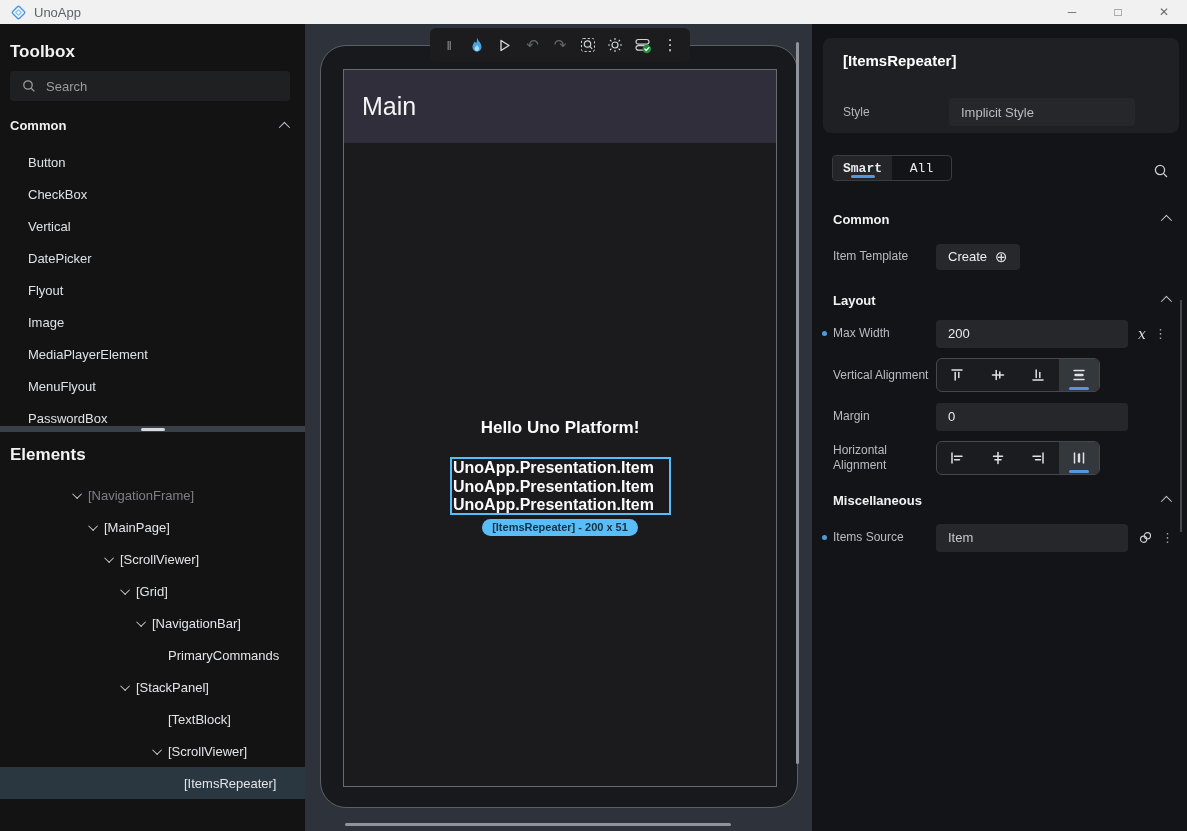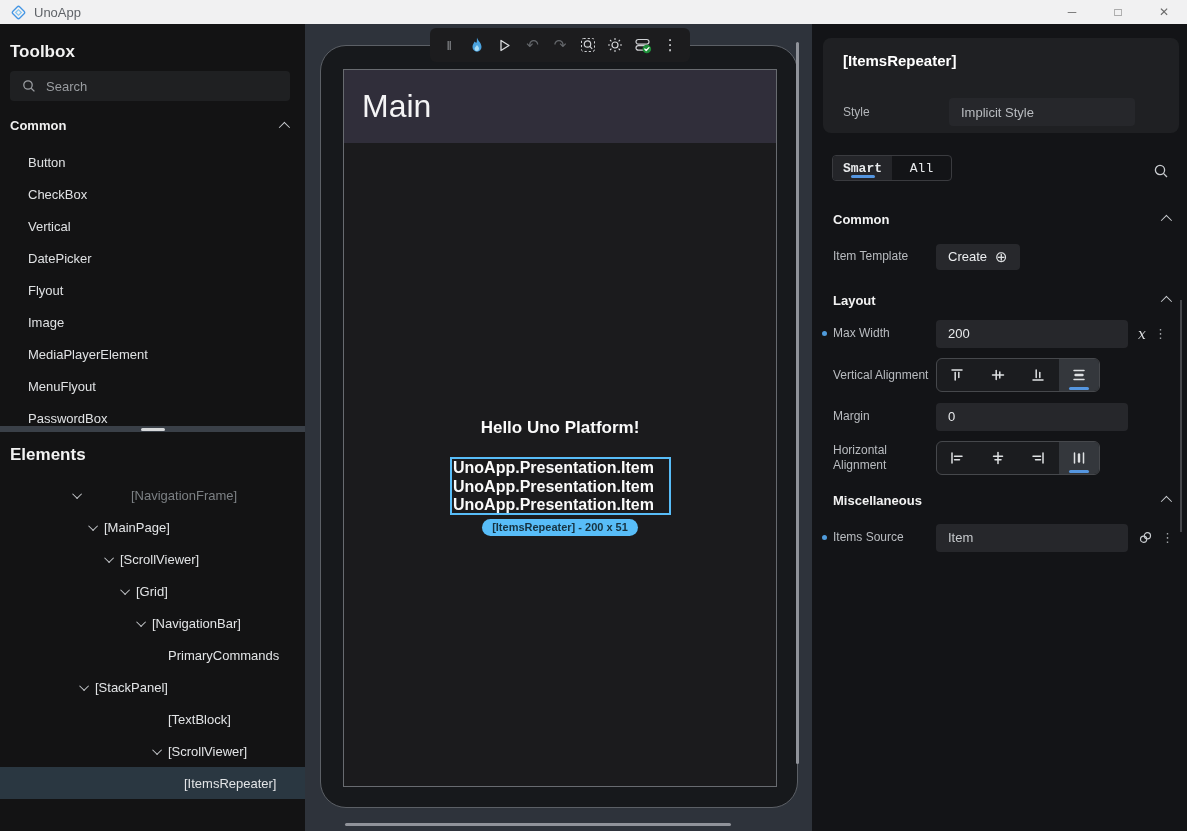--- a/index.html
+++ b/index.html
@@ -46,21 +46,21 @@
   .tb-icon { width:26px; height:28px; display:flex; align-items:center; justify-content:center;
              color:#d8dadc; font-size:15px; }
   .tb-icon.disabled { color:#64676b; }
   .drag-dots { color:#8e9195; font-size:13px; letter-spacing:1px; }
   .phone { position:absolute; left:15px; top:21px; width:478px; height:763px; background:#17191c;
            border:1px solid #5c6066; border-radius:26px; }
   .screen { position:absolute; left:22px; top:23px; width:434px; height:718px; background:#1b1b1d;
             border:1px solid #686b70; overflow:hidden; }
   .nav-header { position:absolute; left:0; top:0; width:100%; height:73px; background:#302e3a;
                 display:flex; align-items:center; padding-left:18px; }
-  .nav-header .t { color:#f4f4f5; font-size:32px; }
+  .nav-header .t { color:#f4f4f5; font-size:25px; }
   .hello { position:absolute; left:0; top:348px; width:100%; text-align:center; color:#fafafa;
            font-size:17px; font-weight:700; }
   .sel-box { position:absolute; left:106px; top:387px; width:221px; height:58px;
              border:2px solid #58bdf8; overflow:hidden; }
   .sel-box .item-line { color:#fafafa; font-size:16px; font-weight:700; line-height:18.5px;
                         white-space:nowrap; padding-left:1px; }
   .sel-badge { position:absolute; left:0; top:449px; width:100%; display:flex; justify-content:center; }
   .sel-badge .pill { background:#58bdf8; color:#16313e; font-size:11px; font-weight:700;
                      padding:2px 10px 3px; border-radius:9px; }
   .v-scroll { position:absolute; left:491px; top:18px; width:3px; height:722px; background:#90939a;
@@ -184,21 +184,21 @@
 
   <div class="splitter">
     <div class="grip"></div>
   </div>
 
   <div class="panel-title" style="top:421px;">Elements</div>
 
   <div class="tree">
 
       <div class="tree-row dim">
-        <div style="display: flex; align-items: center; padding-left: 68px; gap: 43px;">
+        <div style="display: flex; align-items: center; padding-left: 68px;">
           <span class="chev-cell">
             <span class="chev-down"></span>
           </span>
           <span class="lbl">[NavigationFrame]</span>
         </div>
       </div>
 
       <div class="tree-row">
         <div style="display: flex; align-items: center; padding-left: 84px;">
           <span class="chev-cell">
@@ -239,21 +239,21 @@
         <div style="display: flex; align-items: center; padding-left: 148px;">
           <span class="chev-cell" style="visibility: hidden;">
             <span class="chev-down"></span>
           </span>
           <span class="lbl">PrimaryCommands</span>
         </div>
       </div>
 
 
       <div class="tree-row">
-        <div style="display: flex; align-items: center; padding-left: 75px;">
+        <div style="display: flex; align-items: center; padding-left: 116px;">
           <span class="chev-cell">
             <span class="chev-down"></span>
           </span>
           <span class="lbl">[StackPanel]</span>
         </div>
       </div>
 
       <div class="tree-row">
         <div style="display: flex; align-items: center; padding-left: 148px;">
           <span class="chev-cell" style="visibility: hidden;">

